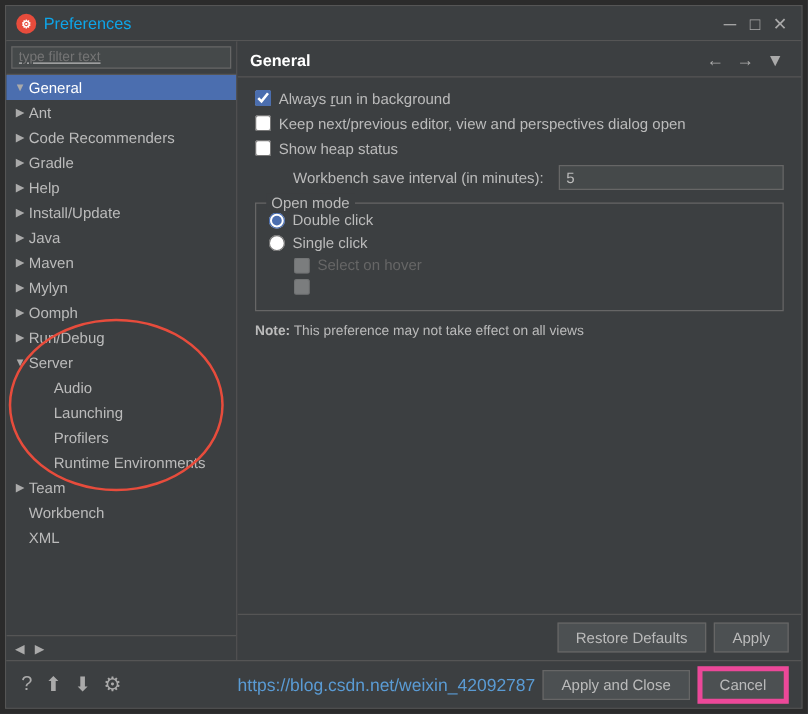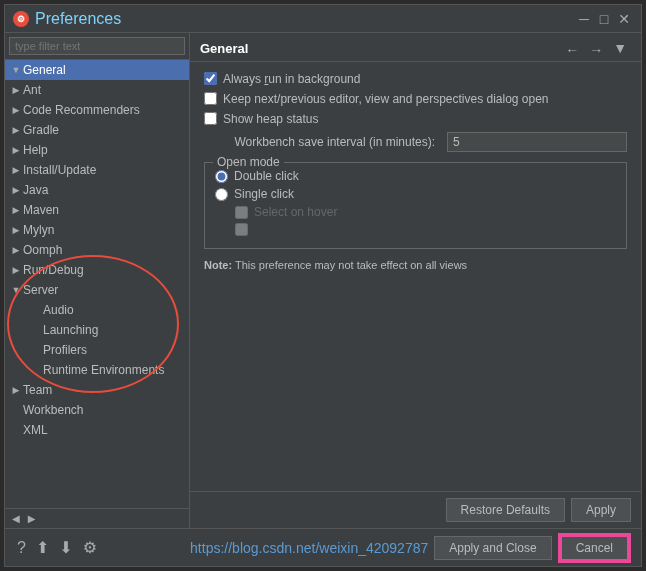--- a/index.html
+++ b/index.html
@@ -42,22 +42,22 @@
       background: #e74c3c;
       border-radius: 50%;
       display: flex;
       align-items: center;
       justify-content: center;
       font-size: 9px;
       color: white;
       font-weight: bold;
     }
     .title-bar-title {
-      color: #7dd3fc;
-      font-size: 16px;
+      color: #0ea5e9;
+      font-size: 13px;
     }
     .title-bar-controls {
       display: flex;
       gap: 2px;
     }
     .title-bar-btn {
       width: 18px;
       height: 18px;
       background: none;
       border: none;
@@ -88,20 +88,21 @@
       border-bottom: 1px solid #555;
     }
     .sidebar-search input {
       width: 100%;
       background: #45494a;
       border: 1px solid #666;
       color: #bbb;
       padding: 2px 5px;
       font-size: 11px;
       outline: none;
+      text-decoration: underline;
     }
     .sidebar-tree {
       flex: 1;
       overflow-y: auto;
       overflow-x: hidden;
     }
     .sidebar-tree::-webkit-scrollbar { width: 8px; }
     .sidebar-tree::-webkit-scrollbar-track { background: #3c3f41; }
     .sidebar-tree::-webkit-scrollbar-thumb { background: #555; }
     .tree-item {

